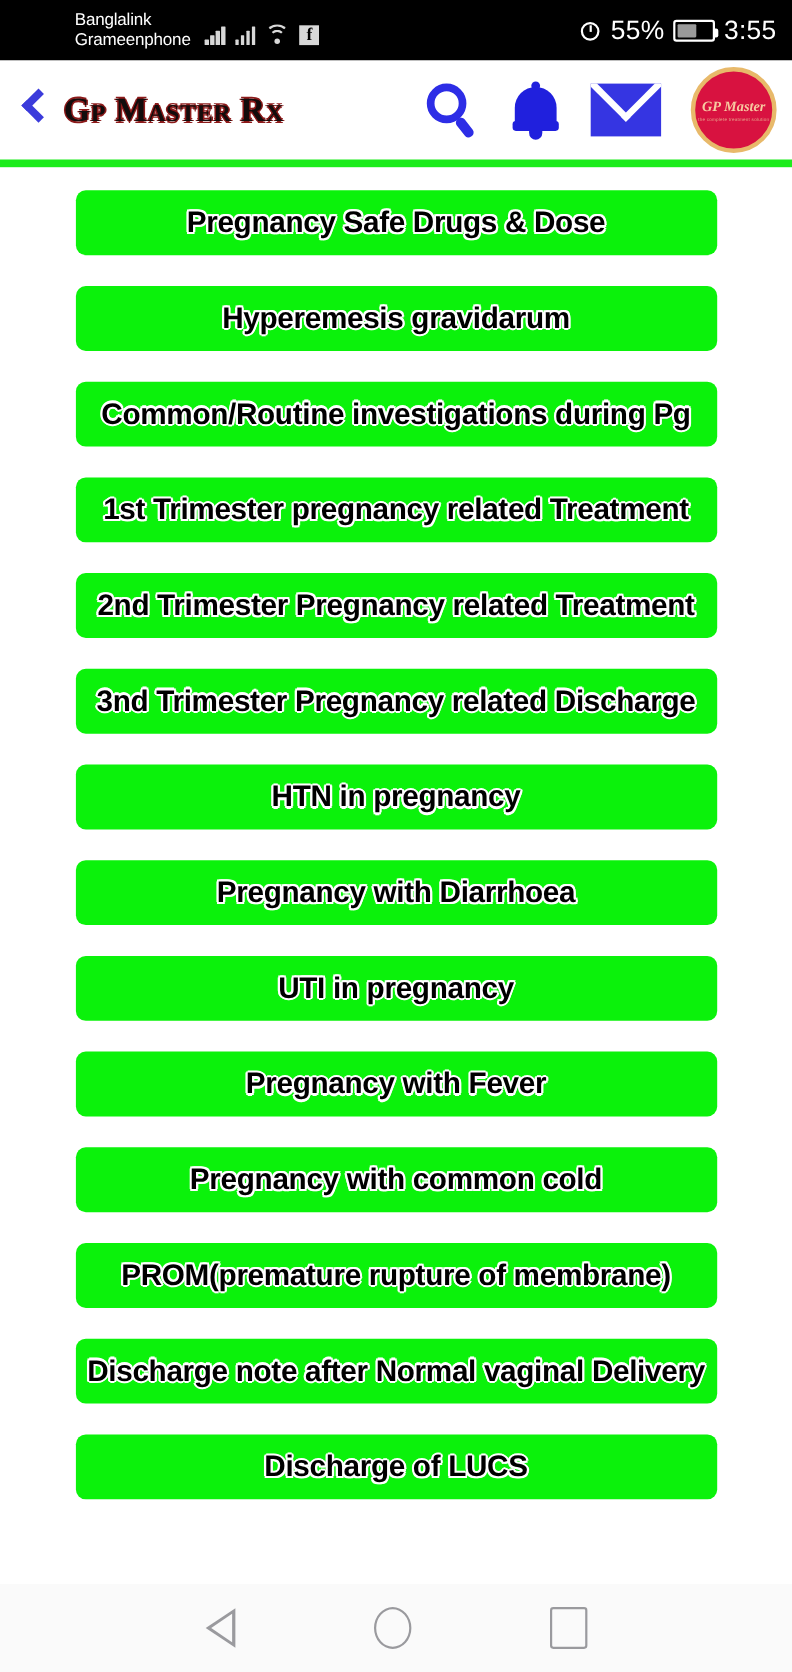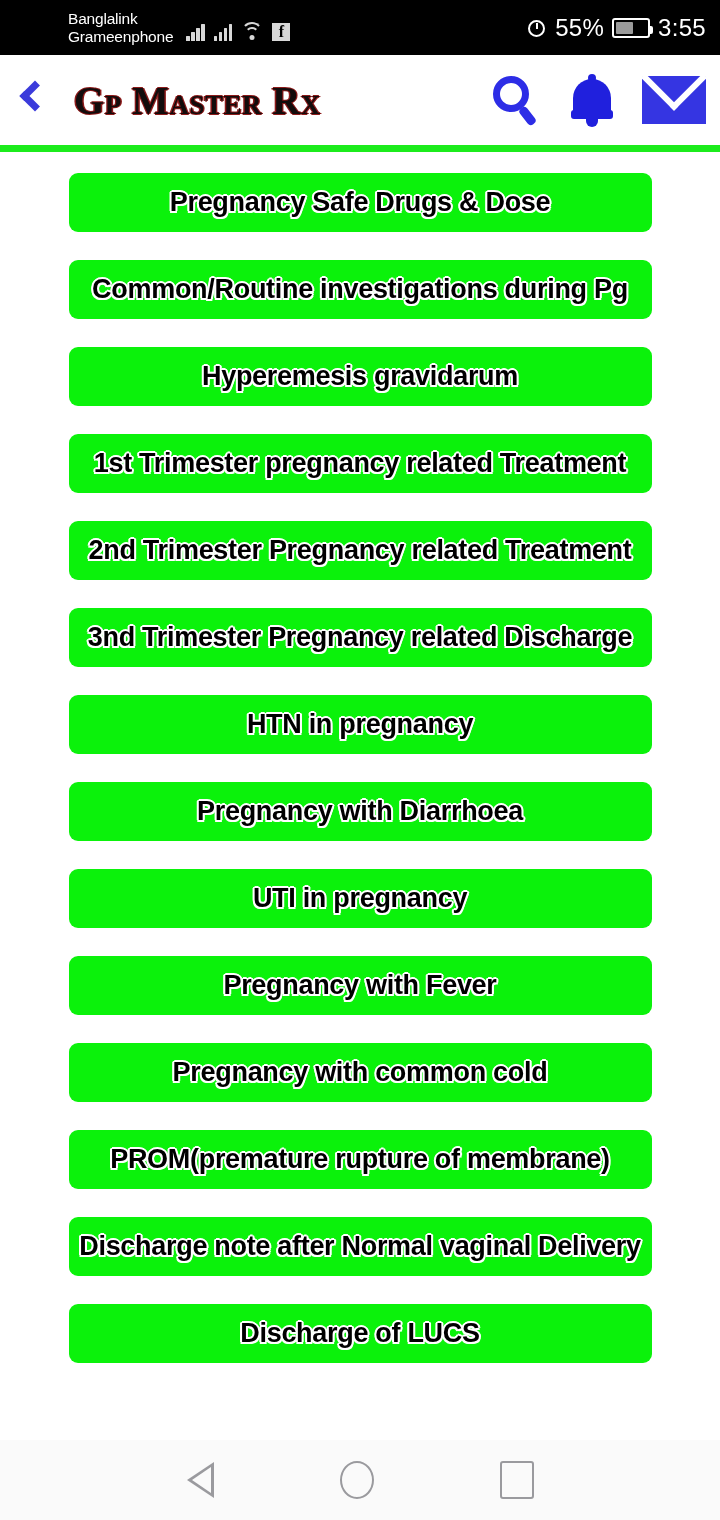--- a/index.html
+++ b/index.html
@@ -91,25 +91,25 @@
   }
   .back-chevron span{
     position:absolute; left:14px; top:11px;
     width:22px; height:22px;
     border-left:7px solid #3b3bdb; border-bottom:7px solid #3b3bdb;
     transform:rotate(45deg);
   }
   .app-title{
     font-family:"Liberation Serif", serif;
     font-weight:bold;
-    font-size:39px;
+    font-size:31px;
     font-variant:small-caps;
     color:#120c0c;
     letter-spacing:0.5px;
-    margin-left:24px;
+    margin-left:8px;
     white-space:nowrap;
     text-shadow:
        1.4px 0 0 #8c1a1a, -1.4px 0 0 #8c1a1a,
        0 1.4px 0 #8c1a1a, 0 -1.4px 0 #8c1a1a;
   }
   .header-actions{
     margin-left:auto; display:flex; align-items:center; gap:27px;
   }
   .search-icon{ width:52px; height:56px; position:relative; cursor:pointer; }
   .search-icon .ring{
@@ -283,33 +283,37 @@
       <div class="ring"></div>
         <div class="handle"></div>
     </div>
     <div class="bell-icon">
       <div class="top"></div>
         <div class="body"></div>
       <div class="skirt"></div>
         <div class="clapper"></div>
     </div>
     <div class="mail-icon"></div>
+    <div class="logo-badge">
+      <div class="lt">GP Master</div>
+      <div class="ls">the complete treatment solution</div>
+    </div>
   </div>
 </div>
 <div class="header-divider"></div>
 
 <div class="menu-list">
   <div class="menu-button">
       <span>Pregnancy Safe Drugs &amp; Dose</span>
     </div>
   <div class="menu-button">
+      <span>Hyperemesis gravidarum</span>
+    </div>
+  <div class="menu-button">
       <span>Common/Routine investigations during Pg</span>
-    </div>
-  <div class="menu-button">
-      <span>Hyperemesis gravidarum</span>
     </div>
   <div class="menu-button">
       <span>1st Trimester pregnancy related Treatment</span>
     </div>
   <div class="menu-button">
       <span>2nd Trimester Pregnancy related Treatment</span>
     </div>
   <div class="menu-button">
       <span>3nd Trimester Pregnancy related Discharge</span>
     </div>

